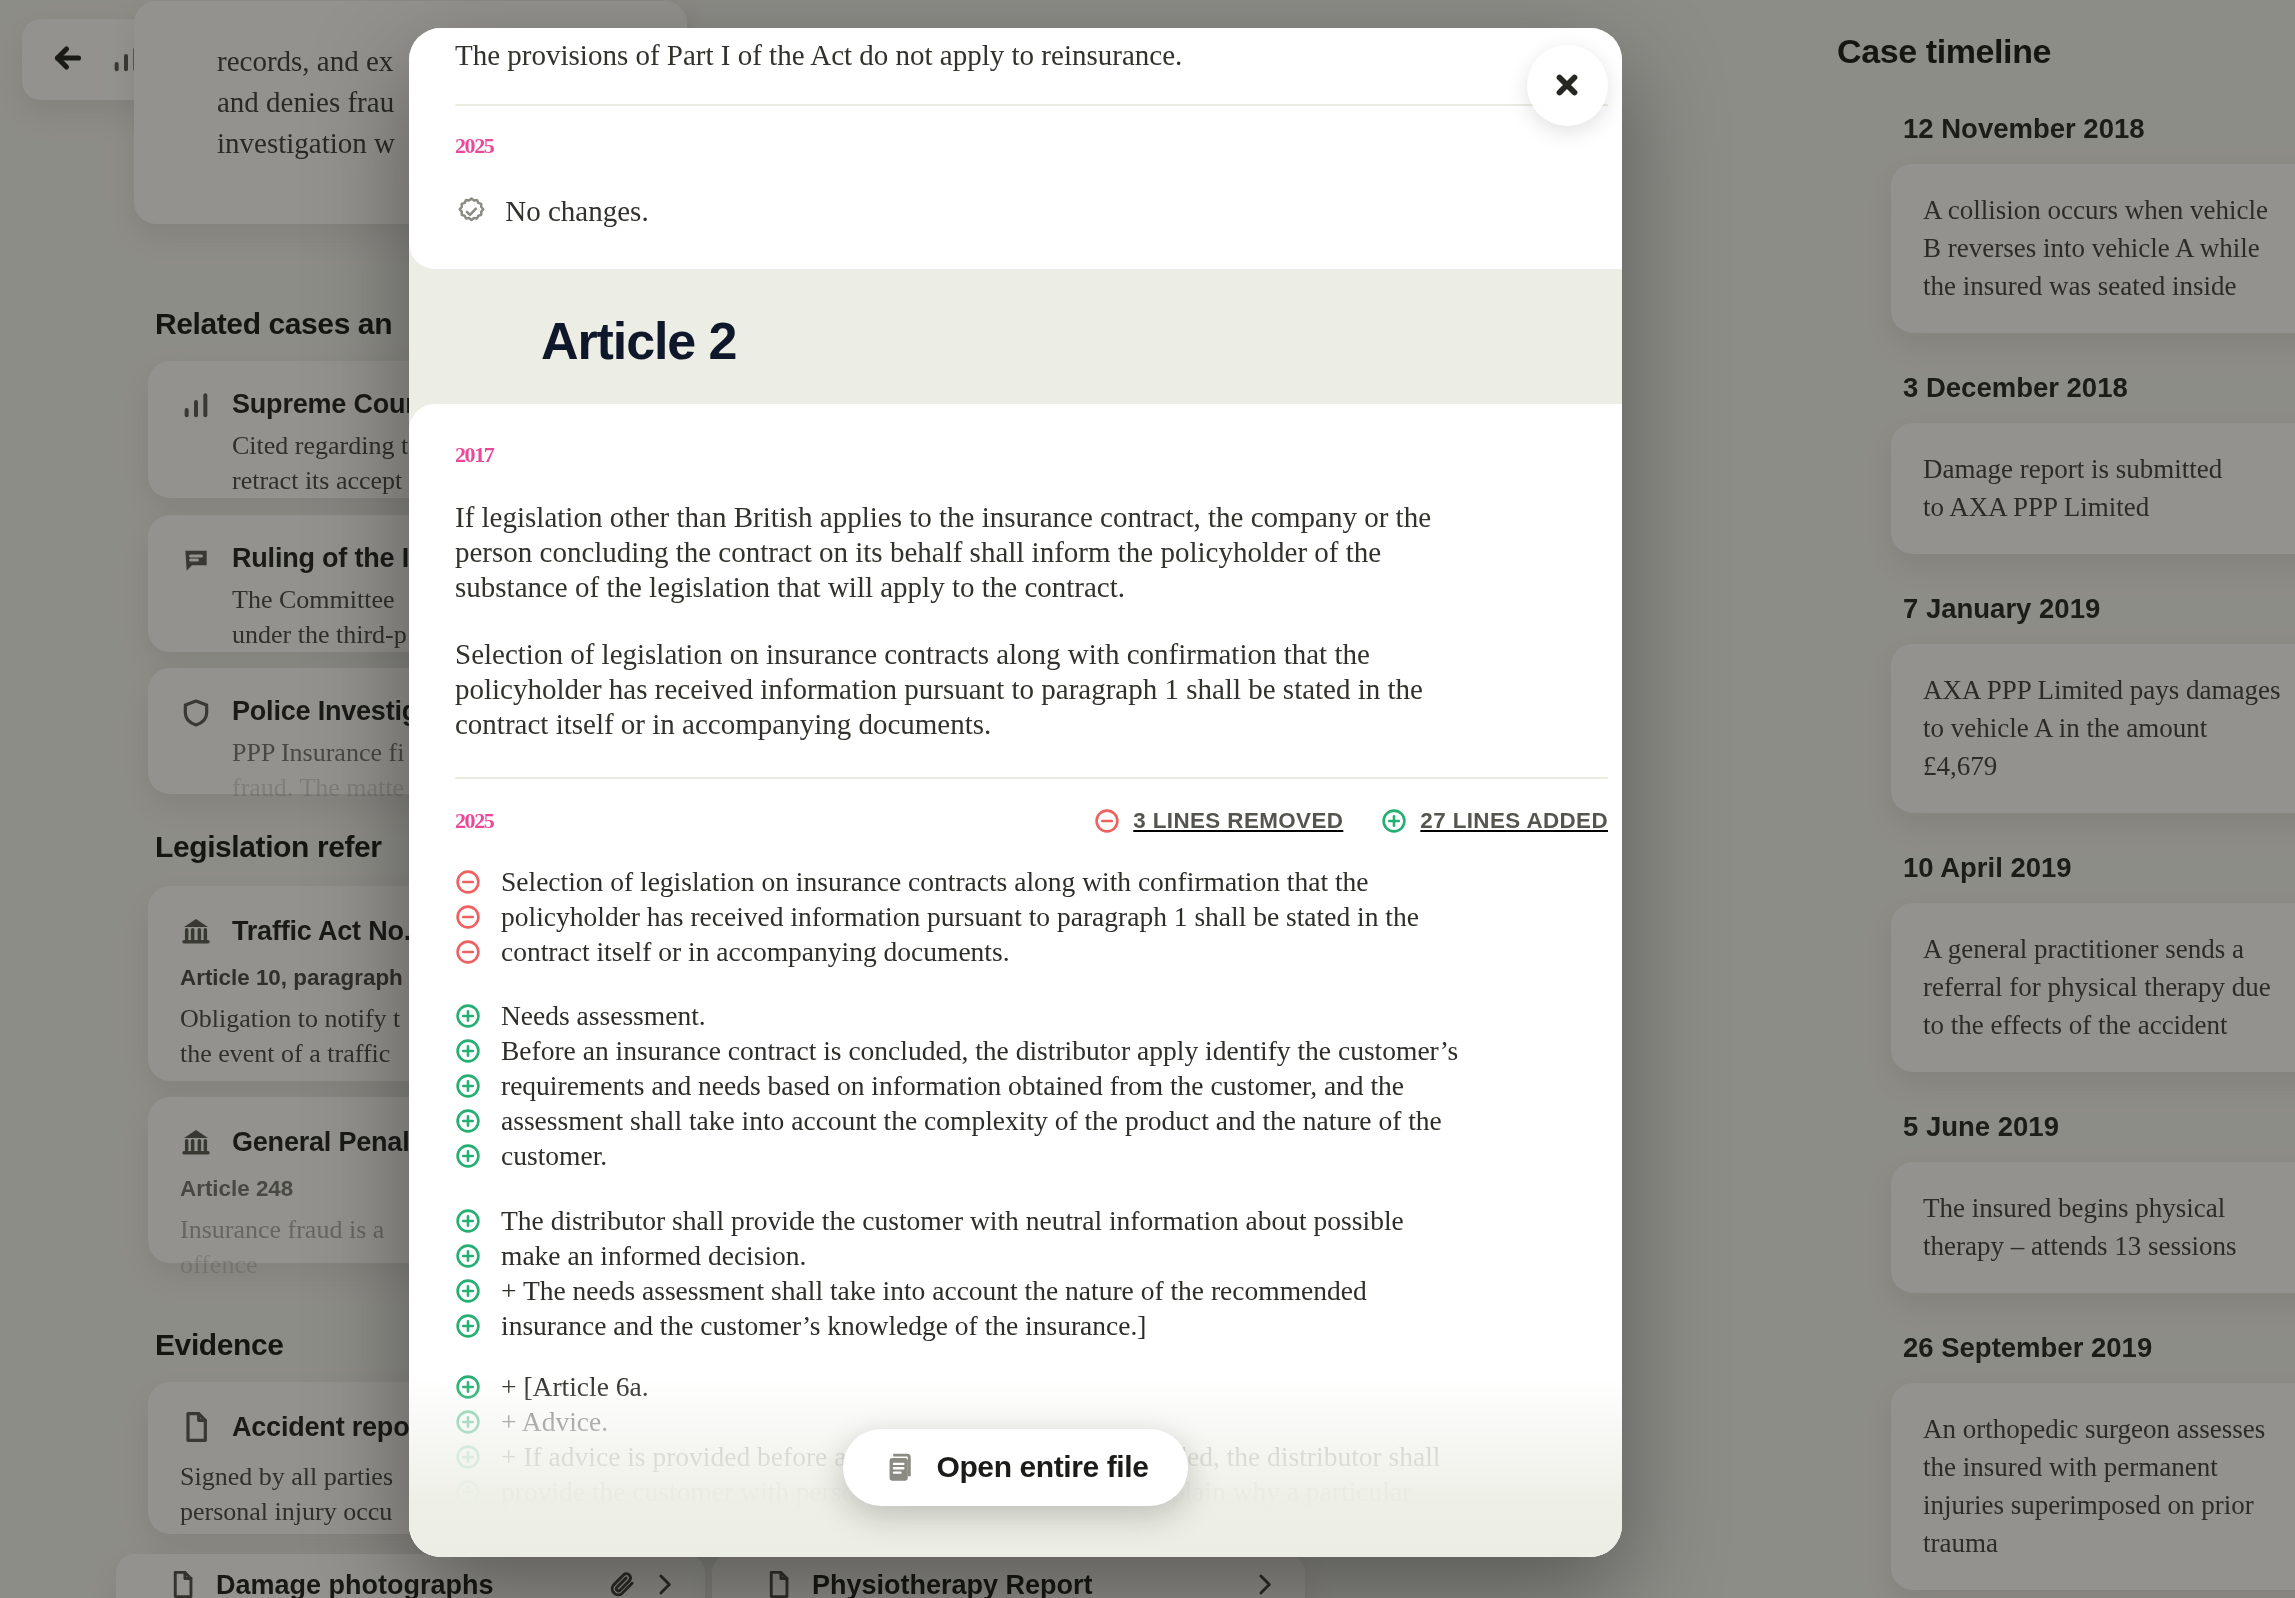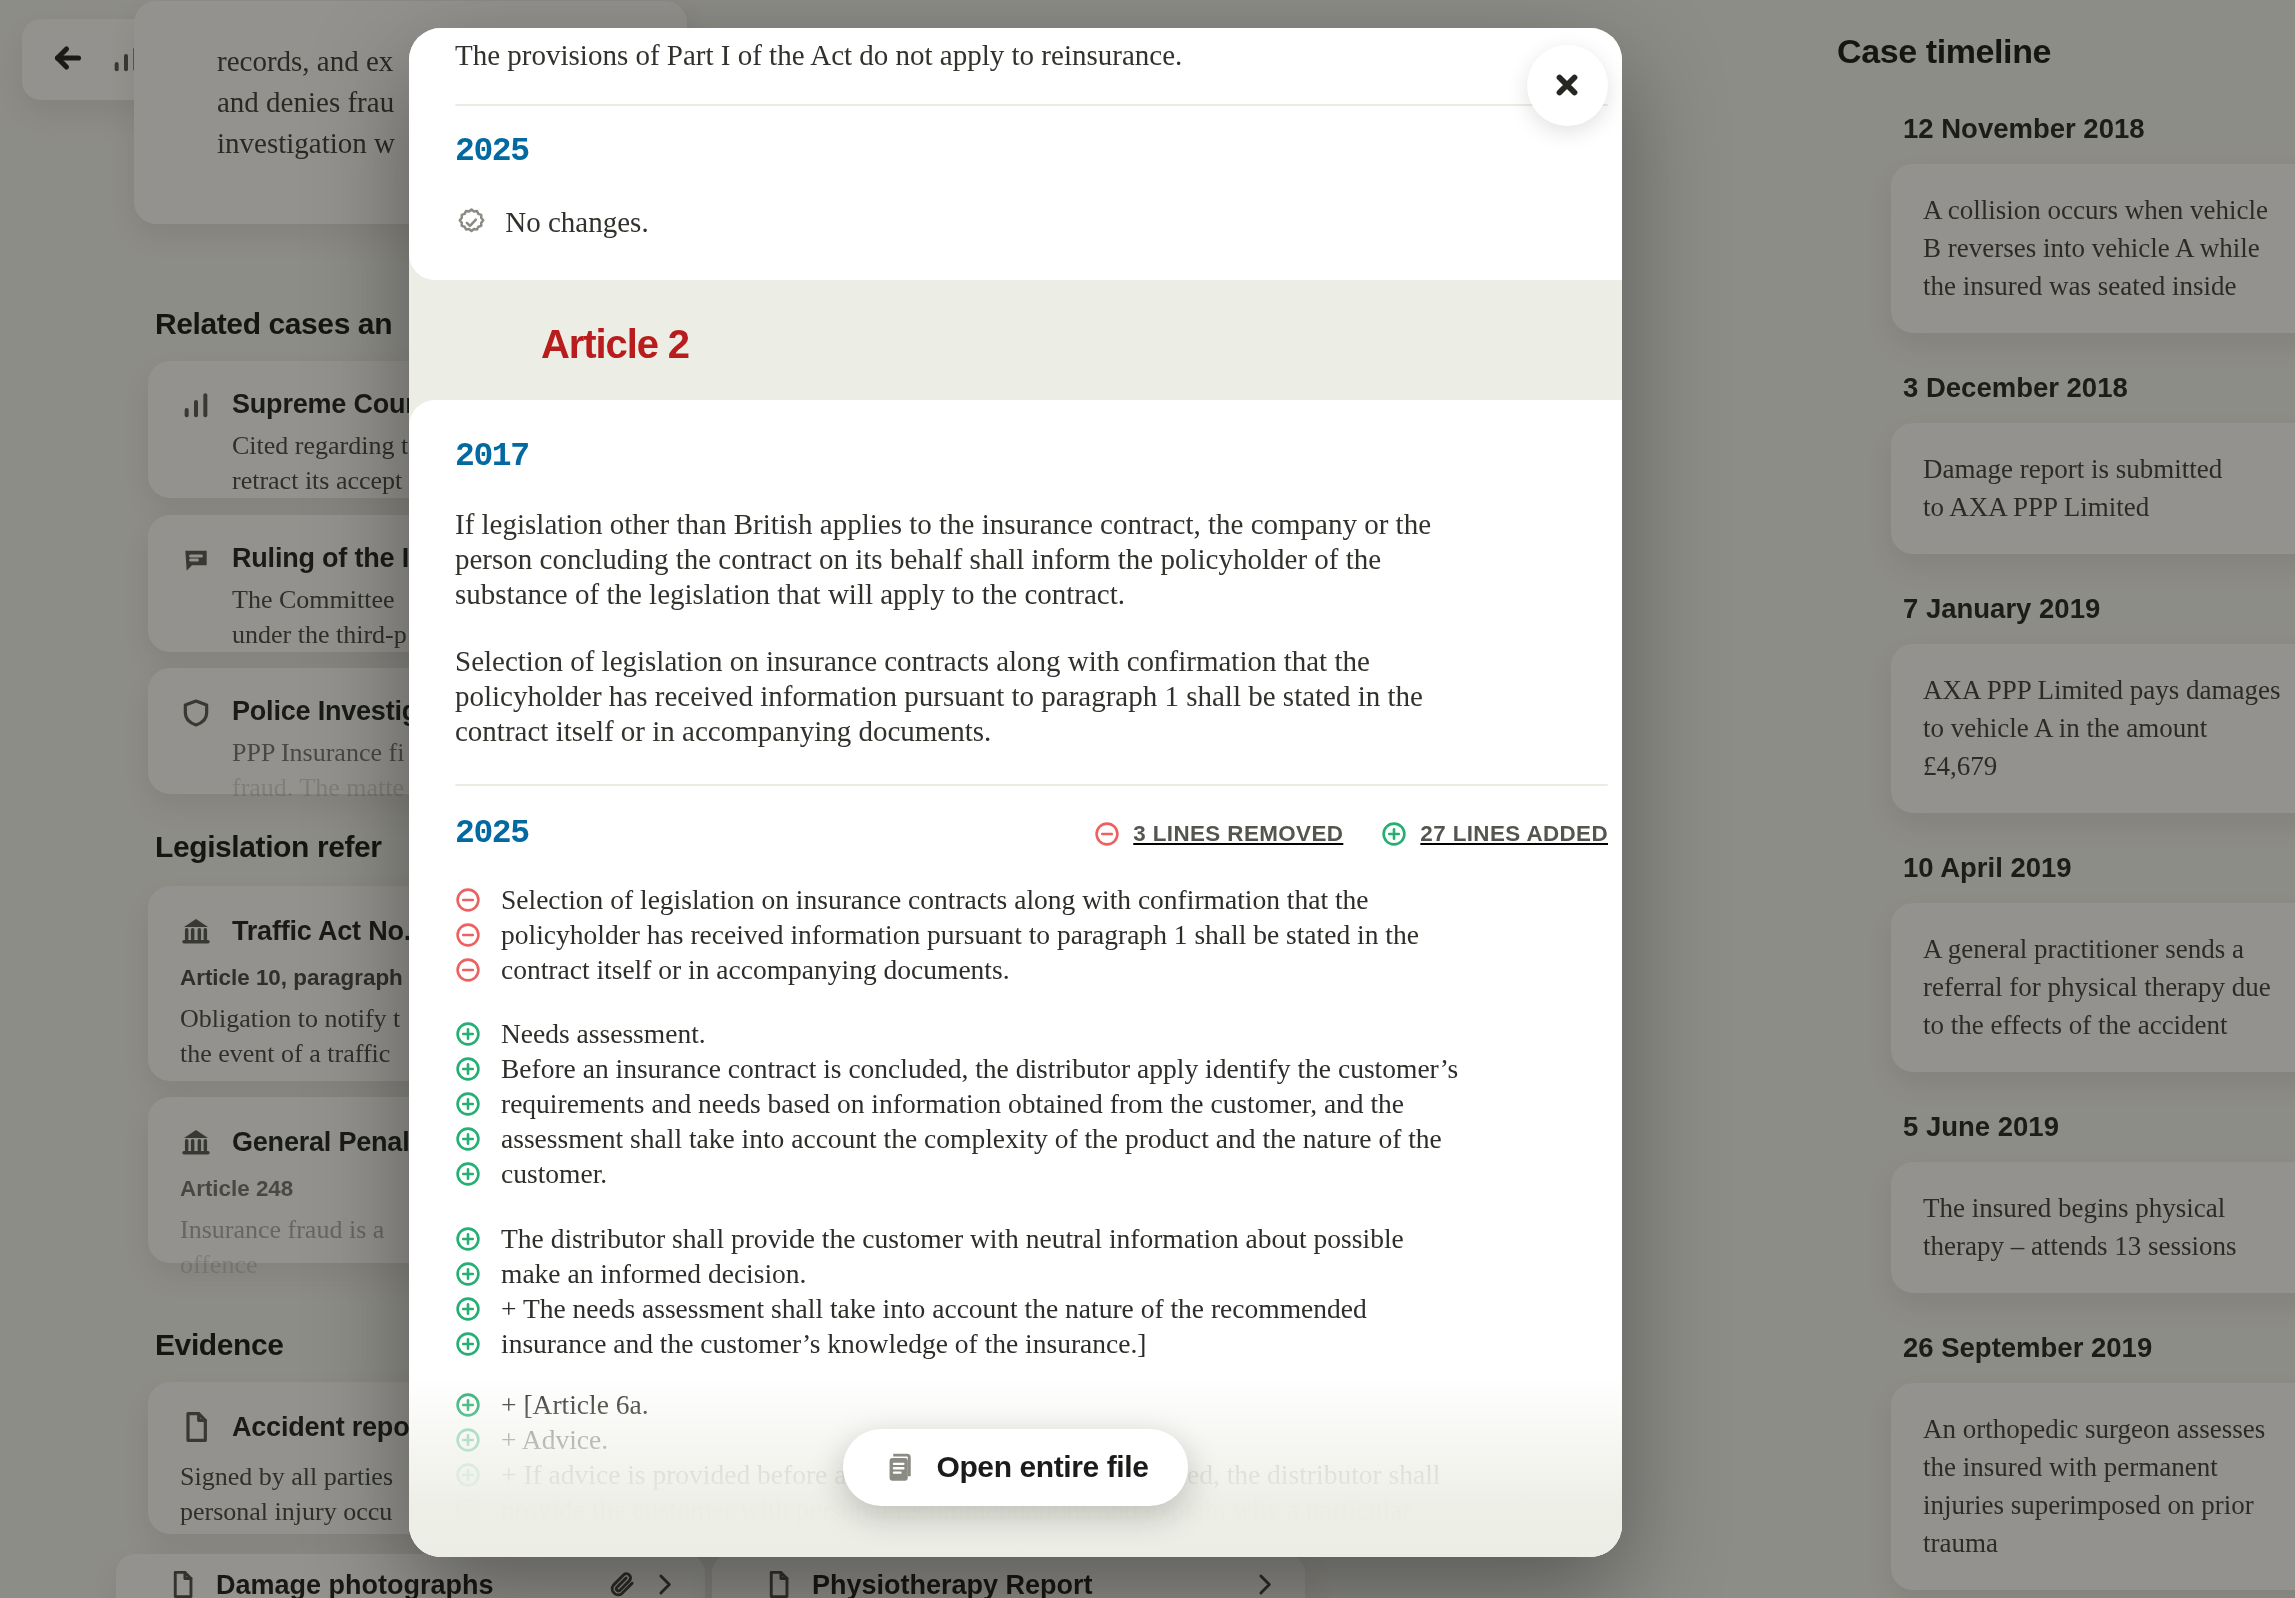--- a/index.html
+++ b/index.html
@@ -50,26 +50,26 @@
 
   
   .modal { position:absolute; left:409px; top:27.5px; width:1213px; height:1529px; background:#eceee5;
            border-radius:32px; z-index:20; overflow:hidden; box-shadow:0 36px 101px rgba(0,0,0,.38); }
   .modal::after { content:""; position:absolute; left:0; right:0; bottom:0; height:181px; pointer-events:none;
            background:linear-gradient(to bottom, rgba(236,238,229,0), rgba(236,238,229,.92) 70%, #eceee5 100%); }
   .m-card { width:1245px; margin:0 auto; background:#ffffff; border-radius:26px; }
   .m-card1 { margin-top:-26px; padding:33px 46px 38px; }
   .m-line { font-family:"Liberation Serif", serif; font-size:29px; line-height:40px; color:#32312c; }
   .divider { height:2.2px; background:#ecebe2; border-radius:1.4px; margin:29px 0 27.5px; }
-  .year { font-family:Liberation Mono, monospace; font-weight:700; font-size:33px; color:#0369a1; letter-spacing:-1.4px; }
+  .year { font-family:Liberation Serif, serif; font-weight:700; font-size:22px; color:#ec4899; letter-spacing:-1.4px; }
   .status-row { margin-top:32px; display:flex; align-items:center; gap:17.3px; }
   .check-ic { width:33px; height:33px; color:#8b8a83; }
   .check-ic svg { width:33px; height:33px; }
 
-  .article-h { margin:42px 0 33px 132px; font-size:40px; font-weight:800; color:#b91c1c; letter-spacing:-1.1px; }
+  .article-h { margin:42px 0 33px 132px; font-size:52px; font-weight:800; color:#0f172a; letter-spacing:-1.1px; }
 
   .m-card2 { padding:38px 46px 116px; }
   .para { margin-top:32px; }
   .pline { font-family:"Liberation Serif", serif; font-size:29px; line-height:35px; color:#32312c; white-space:nowrap; }
   .divider2 { height:2.2px; background:#ecebe2; border-radius:1.4px; margin:35px 0 29px; }
   .head-row { display:flex; align-items:center; }
   .stats { margin-left:auto; display:flex; gap:38px; align-items:center; }
   .stat { display:flex; gap:13px; align-items:center;text-decoration:underline; }
   .stat-label { font-size:22.4px; font-weight:700; color:#55544e; letter-spacing:0.4px; white-space:nowrap; }
 

